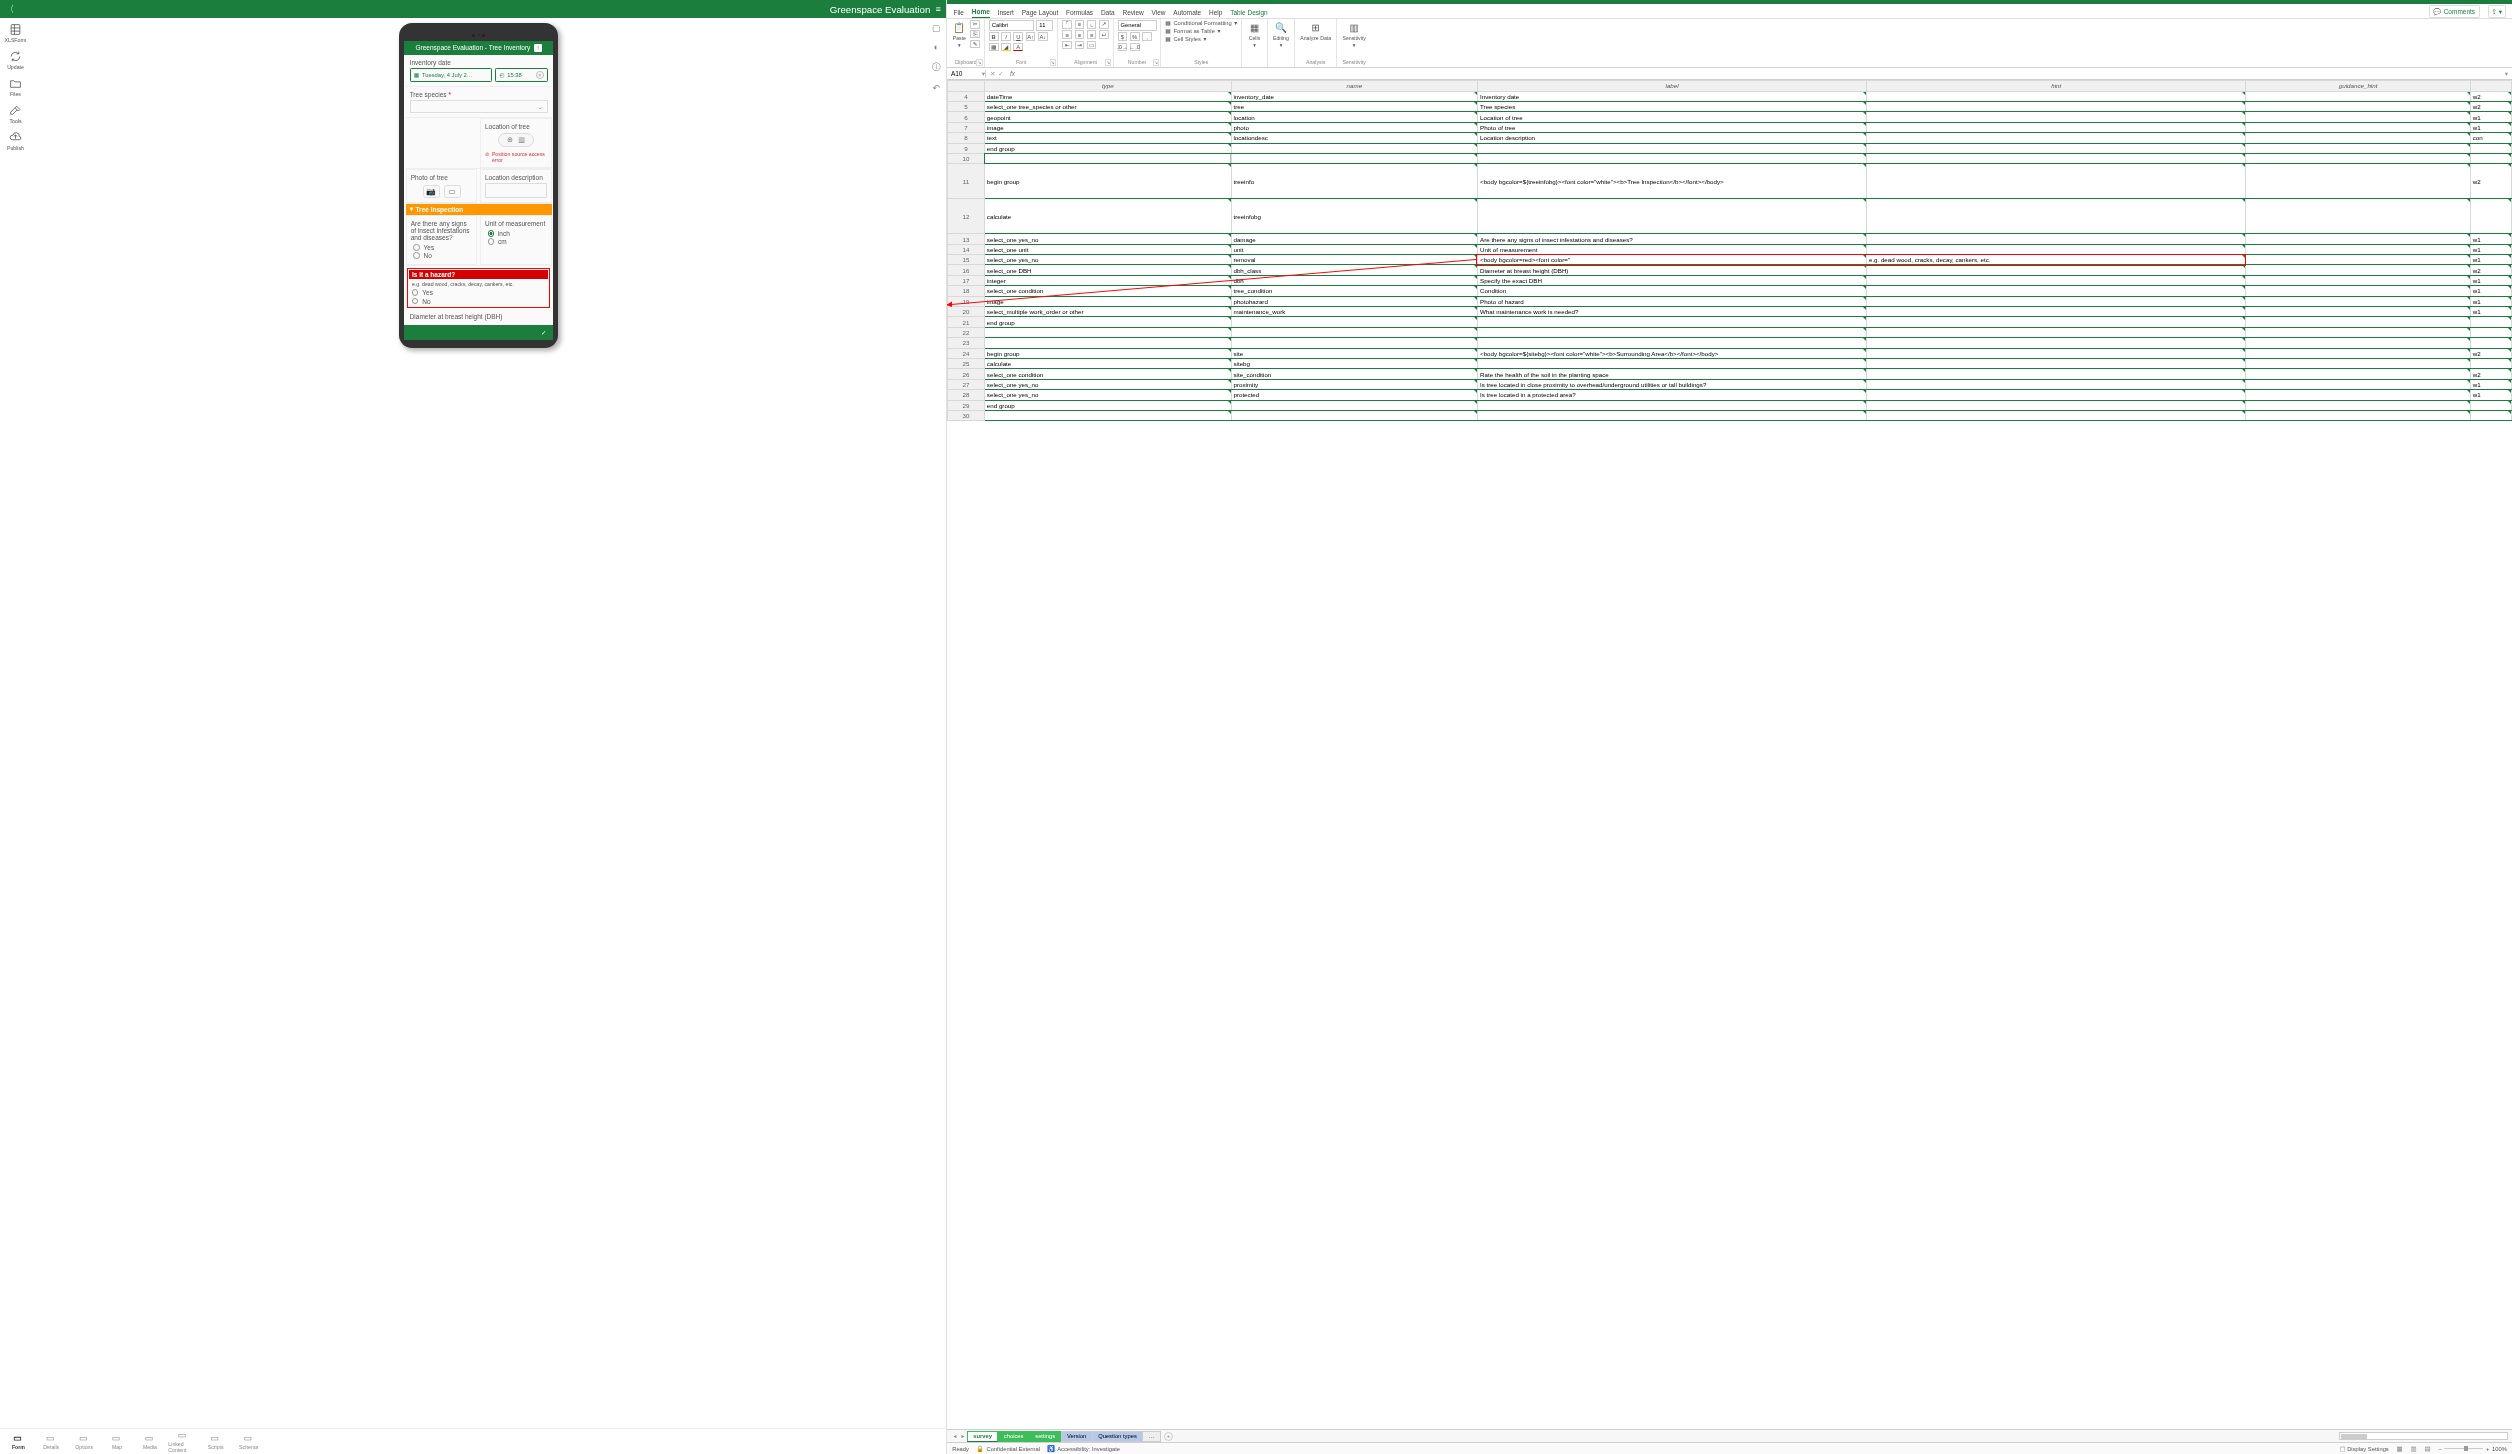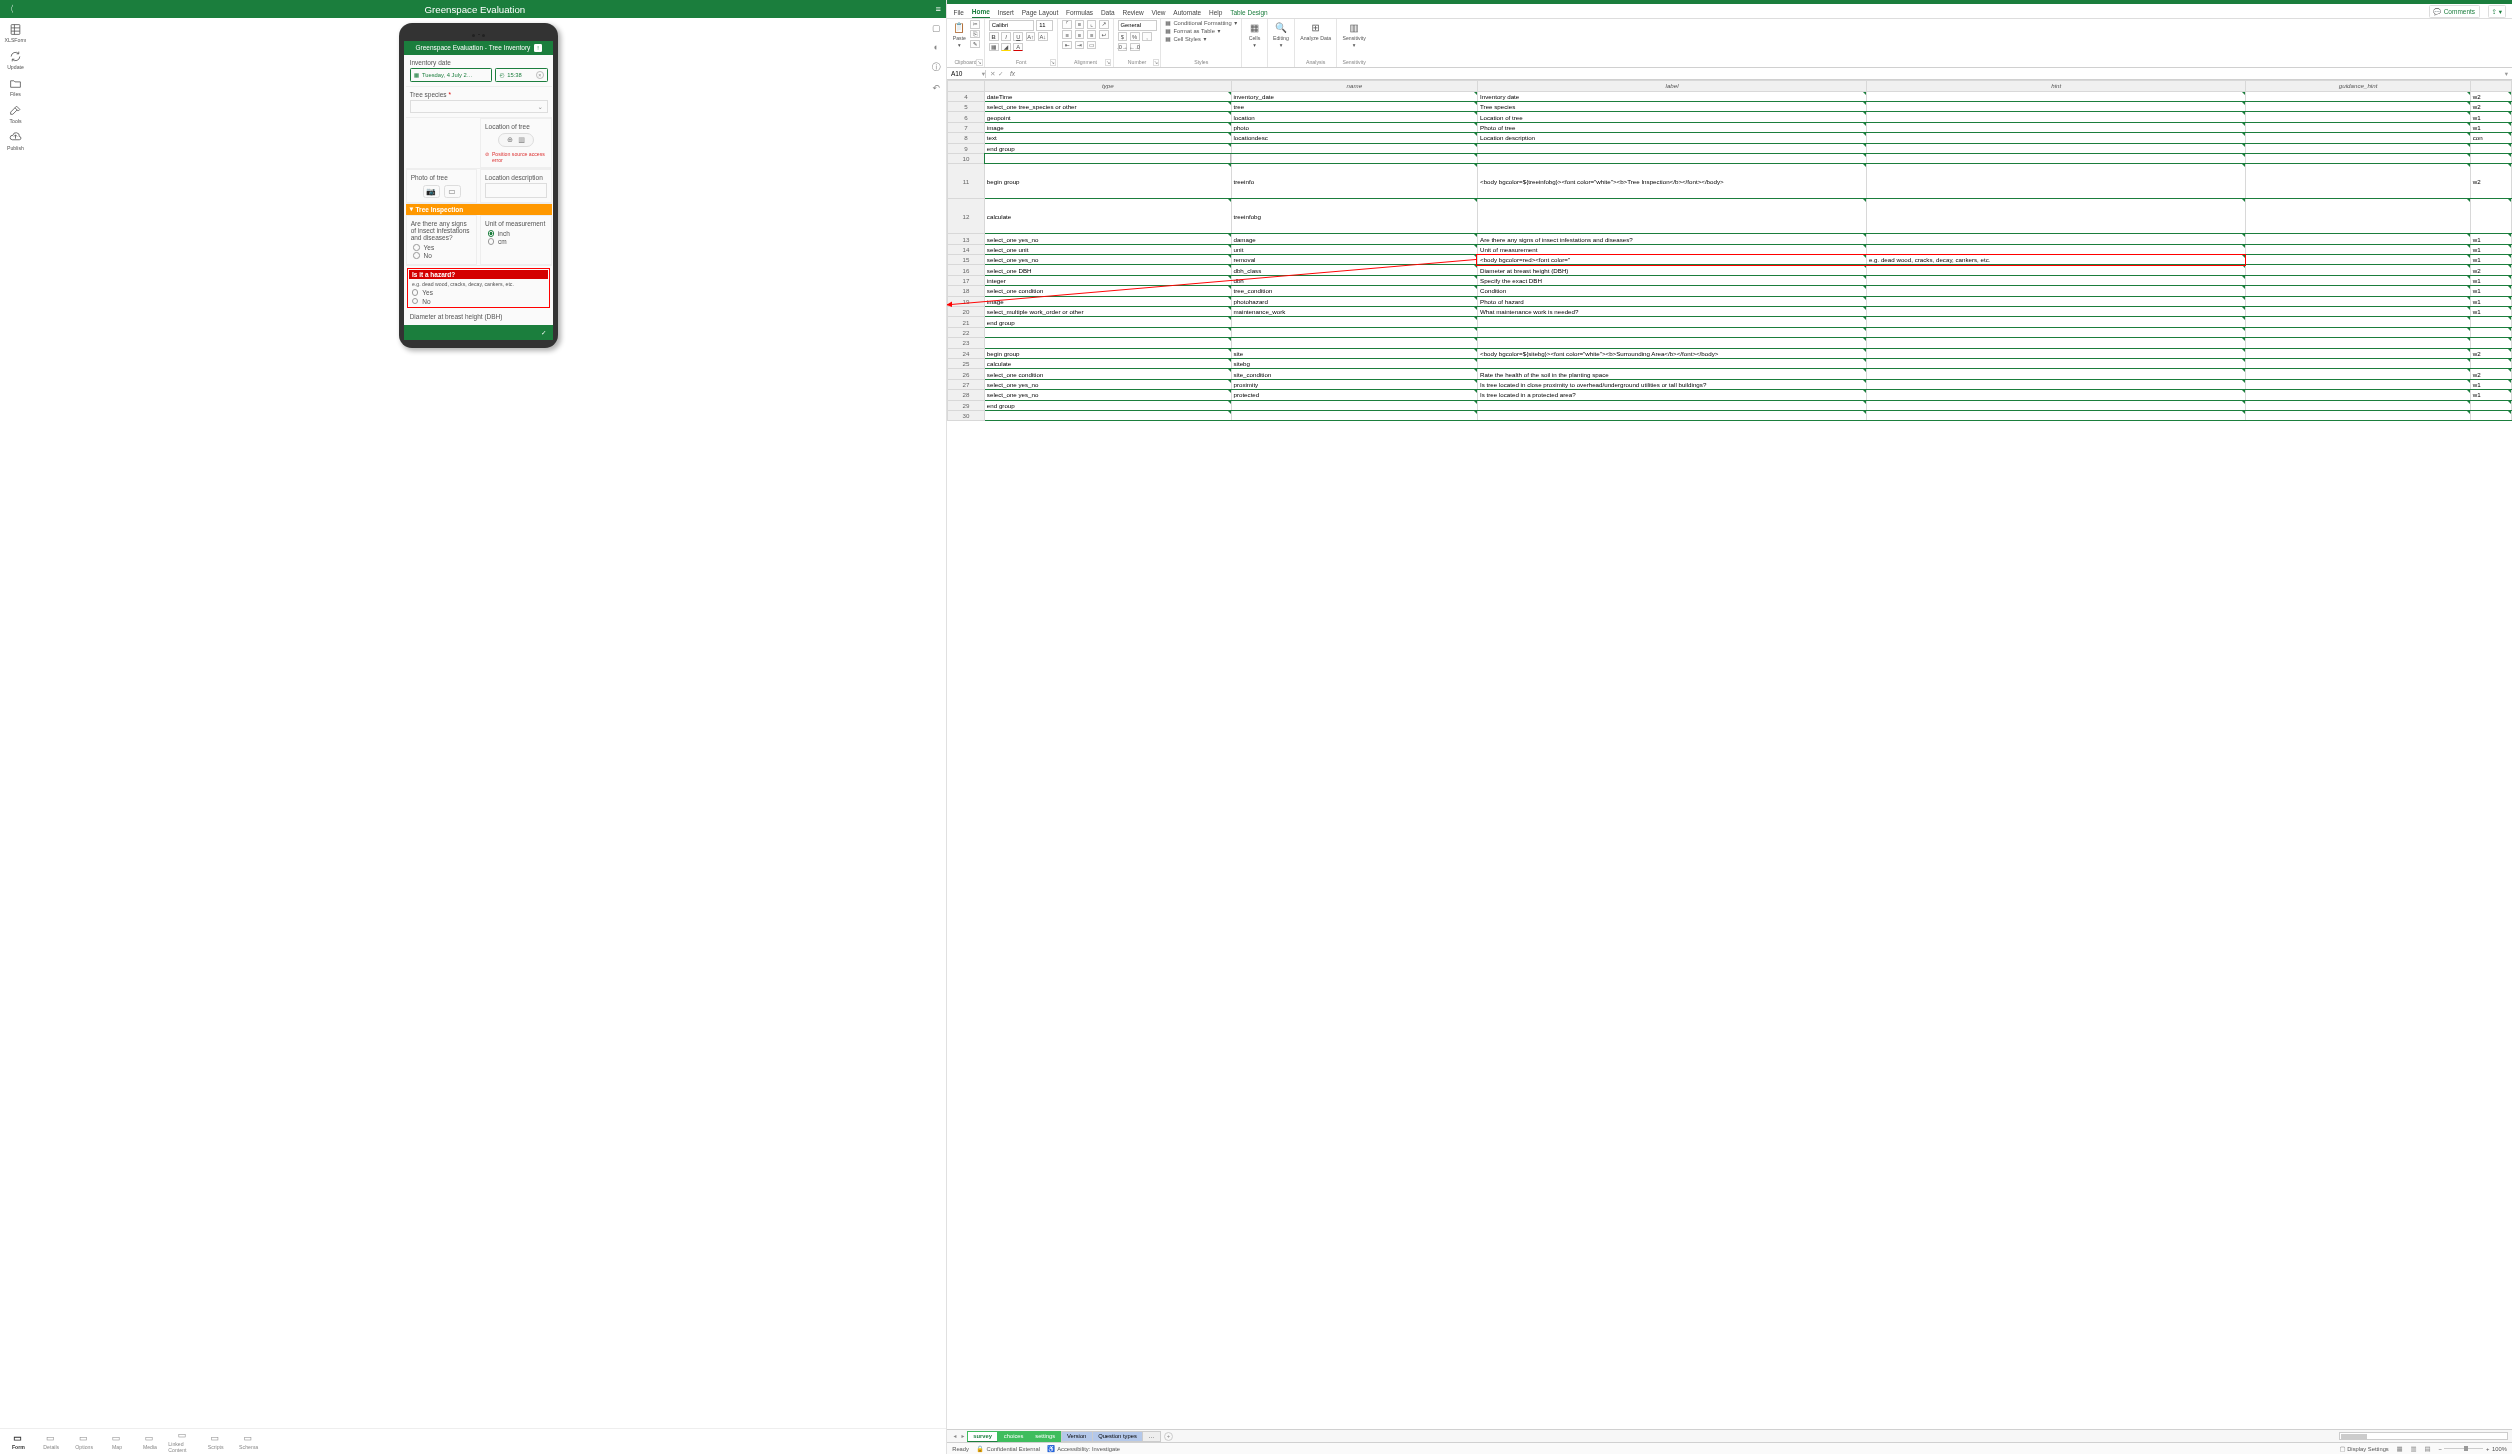--- a/index.html
+++ b/index.html
@@ -2,21 +2,21 @@
 <html style="font-size:10.4px"><head>
 <meta charset="utf-8">
 <style>
 * { margin: 0; padding: 0; box-sizing: border-box; font-family: "Segoe UI", Arial, sans-serif; }
 body { background: #fff; font-size: 6.5px; overflow: hidden; }
 .root { display: flex; width: 100vw; height: 100vh; }
 
 
 .s123 { width: 37.7%; min-width: 0; display: flex; flex-direction: column; border-right: 0.6px solid #e0e0e0; }
 .s123-titlebar { height: 18px; background: #1b7e3d; color: #fff; display: flex; align-items: center; padding: 0 5.2px; gap: 5.2px; }
-.s123-title { flex: 1; text-align: center; font-size: 9.7px; font-weight: 300; }
+.s123-title { flex: 1; text-align: right; font-size: 9.7px; font-weight: 300; }
 .hamburger-icon, .back-icon { font-size: 9px; cursor: pointer; }
 
 .s123-body { flex: 1; display: flex; min-height: 0; }
 .s123-left-rail { width: 31px; display: flex; flex-direction: column; align-items: center; gap: 6.5px; padding-top: 5.2px; }
 .rail-btn { display: flex; flex-direction: column; align-items: center; gap: 1.3px; color: #555; font-size: 5.2px; cursor: pointer; }
 .rail-btn svg { width: 13px; height: 13px; stroke: #555; fill: none; stroke-width: 1.5; }
 
 .s123-center { flex: 1; display: flex; align-items: flex-start; justify-content: center; padding: 5.2px; }
 .phone-frame { width: 159px; height: 325px; background: #333; border-radius: 13px; padding: 10.4px 5.2px 7.8px 5.2px; box-shadow: 2.6px 2.6px 5.2px rgba(0,0,0,.3); display: flex; flex-direction: column; }
 .phone-notch { display: flex; justify-content: center; gap: 2.6px; margin-bottom: 3.9px; }

